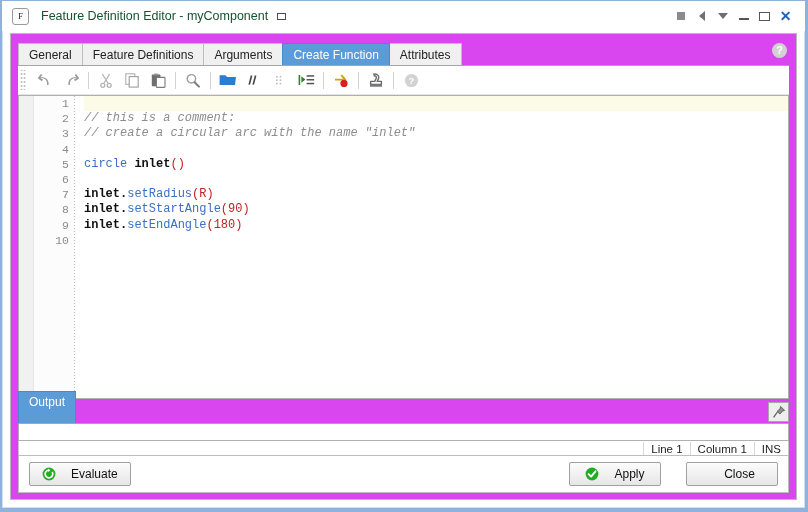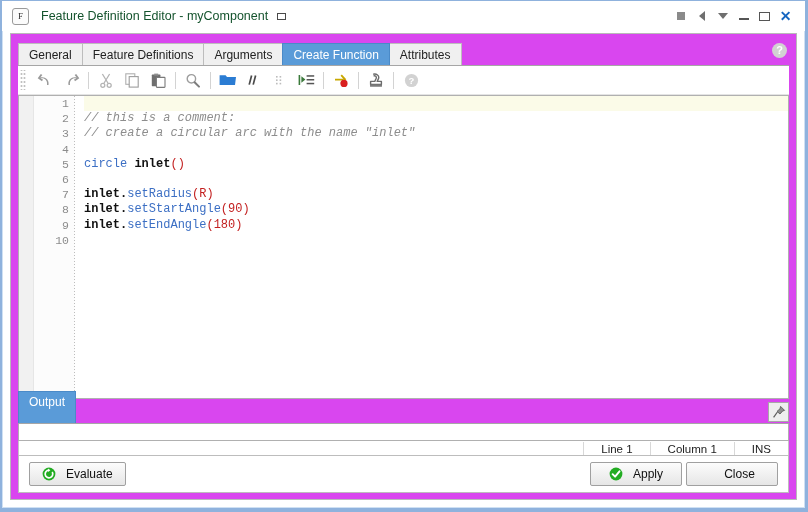--- a/index.html
+++ b/index.html
@@ -338,21 +338,21 @@
     border-top: none;
     background: #ffffff;
     display: flex;
     align-items: center;
     justify-content: flex-end;
     box-sizing: border-box;
     font-size: 11.5px;
     color: #222;
   }
   .status-cell {
-    padding: 0 17px;
+    padding: 0 7px;
     border-left: 1px solid #d8d8d8;
     line-height: 15px;
     height: 15px;
     display: flex;
     align-items: center;
   }
 
   
   .buttonbar {
     position: absolute;
@@ -369,28 +369,28 @@
   }
   .btn {
     min-width: 92px;
     height: 24px;
     border: 1px solid #a0a0a0;
     border-radius: 2px;
     background: linear-gradient(#fcfcfc, #e6e6e6);
     display: inline-flex;
     align-items: center;
     justify-content: center;
-    gap: 10px;
+    gap: 15px;
     font-size: 12px;
     color: #111;
     padding: 0 12px;
     box-sizing: border-box;
   }
   .spacer { flex: 1; }
-  .btn + .btn { margin-left: 4px; padding-left: 27px; }
+  .btn + .btn { margin-left: 25px; padding-left: 27px; }
 
   svg { display: block; }
 </style>
 </head>
 <body>
 
 <div class="window">
  <div class="frame-inner"></div>
 
  <div class="titlebar">

